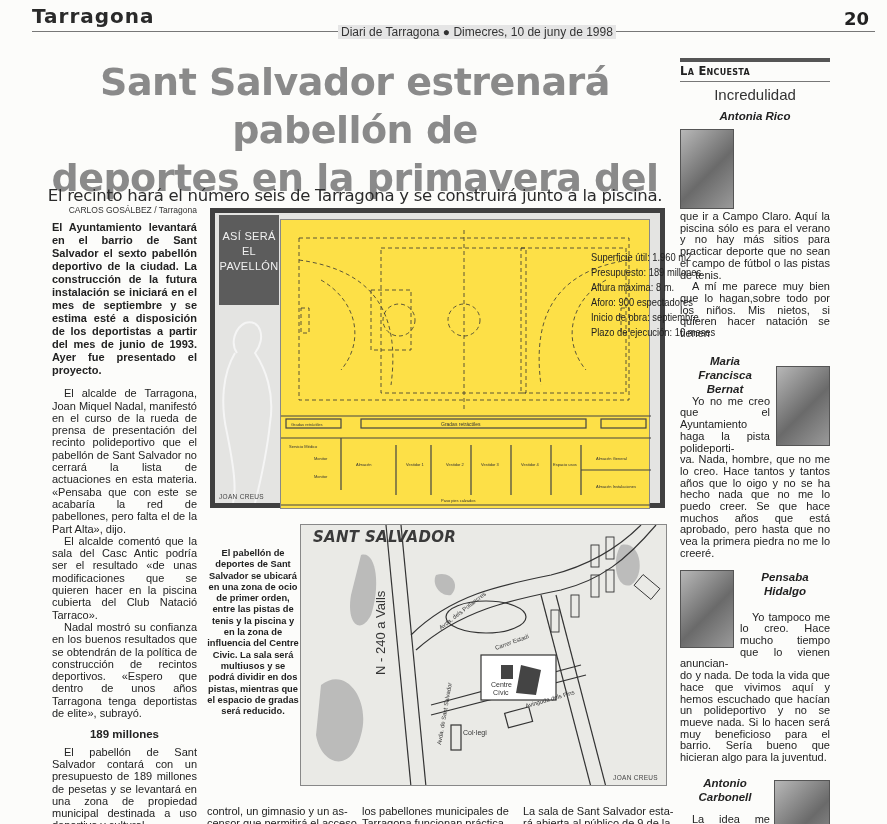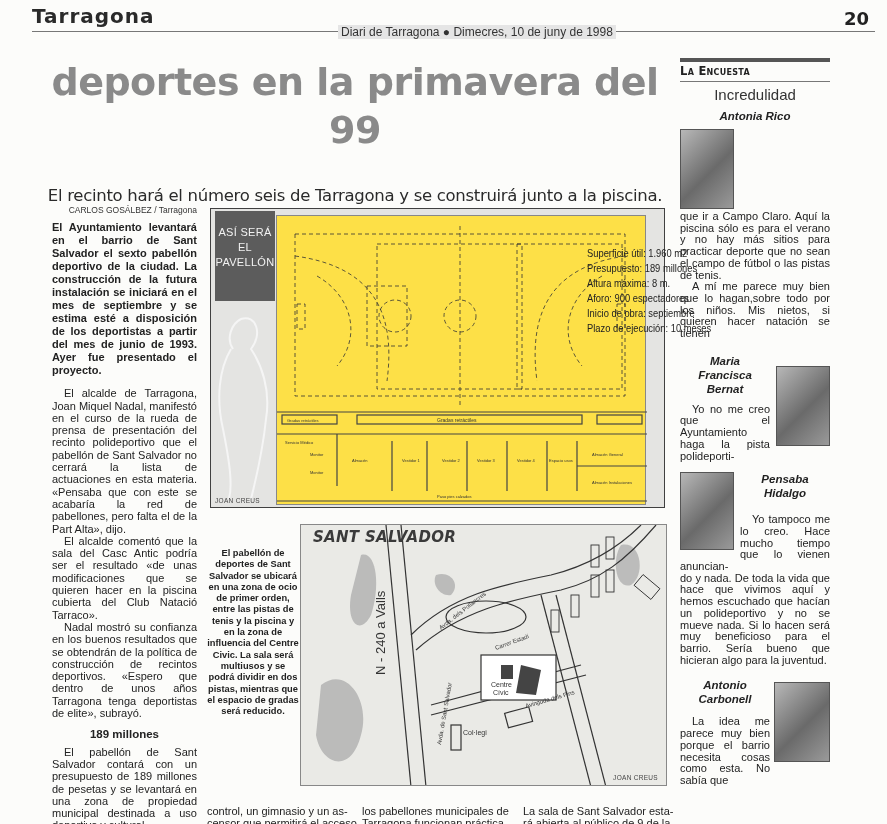--- a/index.html
+++ b/index.html
@@ -18,21 +18,21 @@
 
   
   .col { position: absolute; font-size: 11px; line-height: 12.3px; text-align: justify; color: #222; }
   .col-left { left: 52px; top: 204px; width: 145px; }
   .byline { font-size: 8.5px; text-align: right; margin-bottom: 5px; color: #333; }
   .lead { font-weight: bold; font-size: 11px; line-height: 13px; margin-bottom: 10px; }
   .para { text-indent: 12px; margin-bottom: 0; }
   .subtitle { font-weight: bold; text-align: center; margin: 9px 0 5px; font-size: 11.5px; }
 
   
-  .graphic { position: absolute; left: 210px; top: 208px; width: 455px; height: 300px; background: #e4e4e2; border: 1px solid #404040; }
+  .graphic { position: absolute; left: 210px; top: 208px; width: 455px; height: 300px; background: #e4e4e2; border: 5px solid #404040; }
   .graphic-title { position: absolute; left: 4px; top: 2px; width: 60px; height: 90px; background: #5c5c5c; color: #f2f2f2; font-family: "Liberation Sans Narrow", "Liberation Sans", sans-serif; font-size: 11px; line-height: 15px; text-align: center; padding-top: 14px; letter-spacing: 0.3px; }
   .plan { position: absolute; left: 65px; top: 6px; width: 370px; height: 290px; background: #fde047; border: 1px solid #888; }
   .specs { position: absolute; left: 310px; top: 30px; font-family: "Liberation Sans", sans-serif; font-size: 11px; line-height: 15px; color: #222; transform: scaleX(0.85); transform-origin: left top; white-space: nowrap; }
   .credit { position: absolute; font-size: 6.5px; color: #444; letter-spacing: 0.3px; }
 
   
   .caption { position: absolute; left: 207px; top: 548px; width: 92px; font-weight: bold; font-size: 9.3px; line-height: 11.3px; text-align: center; color: #222; }
 
   
   .map { position: absolute; left: 300px; top: 524px; width: 367px; height: 262px; background: #eaeae6; border: 1px solid #888; overflow: hidden; }
@@ -57,20 +57,21 @@
 </style>
 </head>
 <body>
 
 <div class="section-name">Tarragona</div>
 <div class="header-rule"></div>
 <div class="header-meta">Diari de Tarragona ● Dimecres, 10 de juny de 1998</div>
 <div class="page-num">20</div>
 
 <div class="headline">
+  <div>Sant Salvador estrenará pabellón de</div>
   <div>deportes en la primavera del 99</div>
 </div>
 <div class="subhead">El recinto hará el número seis de Tarragona y se construirá junto a la piscina.</div>
 
 <div class="col col-left">
   <div class="byline">CARLOS GOSÁLBEZ / Tarragona</div>
   <div class="lead">El Ayuntamiento levantará en el barrio de Sant Salvador el sexto pabellón deportivo de la ciudad. La construcción de la futura instalación se iniciará en el mes de septiembre y se estima esté a disposición de los deportistas a partir del mes de junio de 1993. Ayer fue presentado el proyecto.</div>
   <p class="para">El alcalde de Tarragona, Joan Miquel Nadal, manifestó en el curso de la rueda de prensa de presentación del recinto polideportivo que el pabellón de Sant Salvador no cerrará la lista de actuaciones en esta materia. «Pensaba que con este se acabaría la red de pabellones, pero falta el de la Part Alta», dijo.</p>
   <p class="para">El alcalde comentó que la sala del Casc Antic podría ser el resultado «de unas modificaciones que se quieren hacer en la piscina cubierta del Club Natació Tarraco».</p>
   <p class="para">Nadal mostró su confianza en los buenos resultados que se obtendrán de la política de construcción de recintos deportivos. «Espero que dentro de unos años Tarragona tenga deportistas de elite», subrayó.</p>
@@ -222,26 +223,27 @@
 
   <div>
     <div class="sb-name" style="margin-bottom:6px">Antonia Rico</div>
     <div class="photo" style="float:left;width:54px;height:80px;margin:0 6px 2px 0"></div>
     <div class="sb-text" style="clear:both">que ir a Campo Claro. Aquí la piscina sólo es para el verano y no hay más sitios para practicar deporte que no sean el campo de fútbol o las pistas de tenis.</div>
     <div class="sb-text indent">A mí me parece muy bien que lo hagan,sobre todo por los niños. Mis nietos, si quieren hacer natación se tienen</div>
   </div>
 
   <div style="margin-top:14px">
     <div class="photo" style="float:right;width:54px;height:80px;margin:12px 0 2px 6px"></div>
-    <div class="sb-name" style="width:90px;margin-bottom:8px">
+    <div class="sb-name" style="width:90px;">
       <div>Maria</div>
       <div>Francisca</div>
       <div>Bernat</div>
     </div>
     <div class="sb-text indent">Yo no me creo que el Ayuntamiento haga la pista polideporti-</div>
+    <div class="sb-text" style="clear:both">va. Nada, hombre, que no me lo creo. Hace tantos y tantos años que lo oigo y no se ha hecho nada que no me lo puedo creer. Se que hace muchos años que está aprobado, pero hasta que no vea la primera piedra no me lo creeré.</div>
   </div>
 
   <div style="margin-top:10px">
     <div class="photo" style="float:left;width:54px;height:78px;margin:0 6px 2px 0"></div>
     <div class="sb-name" style="margin-bottom:14px">
       <div>Pensaba</div>
       <div>Hidalgo</div>
     </div>
     <div class="sb-text indent">Yo tampoco me lo creo. Hace mucho tiempo que lo vienen anuncian-</div>
     <div class="sb-text" style="clear:both">do y nada. De toda la vida que hace que vivimos aquí y hemos escuchado que hacían un polideportivo y no se mueve nada. Si lo hacen será muy beneficioso para el barrio. Sería bueno que hicieran algo para la juventud.</div>

